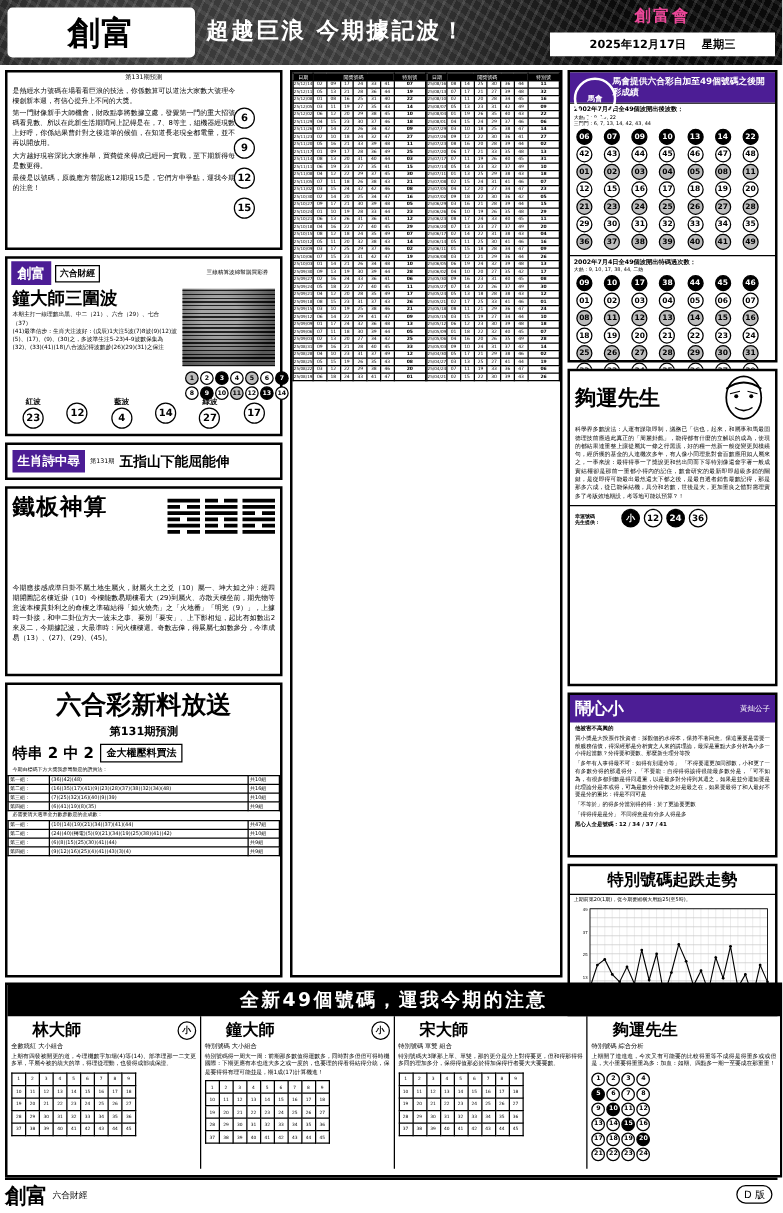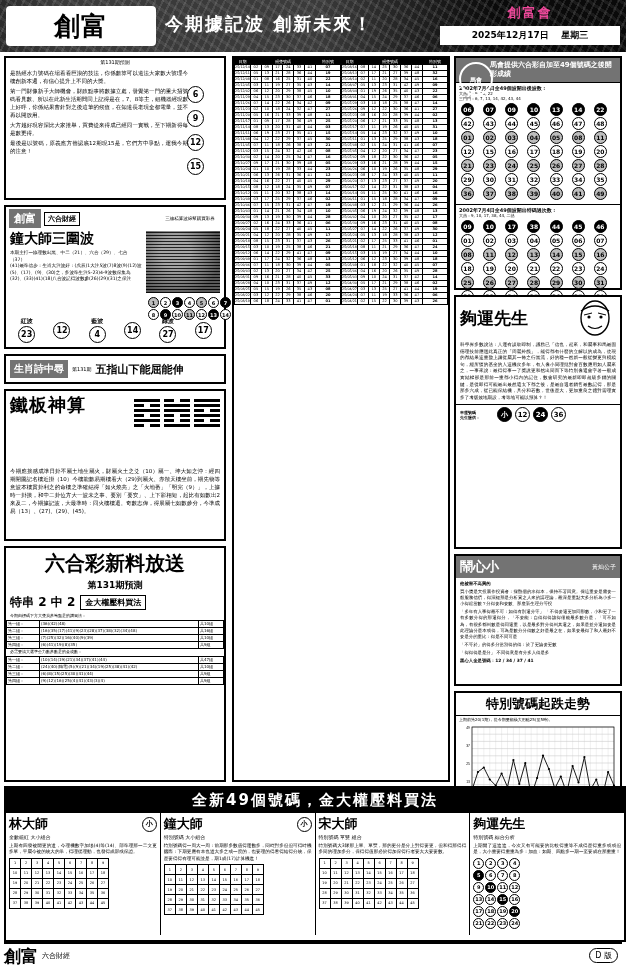--- a/index.html
+++ b/index.html
@@ -2,21 +2,21 @@
 <html><head>
 <meta charset="utf-8">
 <style>
   html,body{margin:0;padding:0;background:#fff;}
   body{width:626px;height:970px;font-family:"DejaVu Sans","Liberation Sans",sans-serif;color:#000;}
   .page{position:relative;width:626px;height:970px;overflow:hidden;background:#fff;}
 
   
   .box{position:absolute;box-sizing:border-box;}
   .bd{border:1px solid #000;}
-  .blk{background:#737373;color:#fff;}
+  .blk{background:#4c1d95;color:#fff;}
   .ctr{text-align:center;}
   .tiny{font-size:4px;line-height:5px;}
   .xs{font-size:5px;line-height:6px;}
   .bold{font-weight:bold;}
 
   
   .masthead{position:absolute;left:0;top:0;width:626px;height:52px;background:#111;overflow:hidden;}
   .mast-noise{position:absolute;inset:0;
     background:
       repeating-linear-gradient(115deg, rgba(255,255,255,.10) 0 2px, rgba(0,0,0,0) 2px 7px),
@@ -65,21 +65,21 @@
   
   .chart-wrap{position:relative;width:100%;height:120px;background:#fff;}
   .chart-svg{display:block;}
 
   
   .bottom{position:absolute;left:4px;top:786px;width:618px;height:152px;border:2px solid #000;}
   .bottom-title{background:#000;color:#fff;text-align:center;font-weight:bold;font-size:15px;padding:3px 0;letter-spacing:2px;}
   .experts{display:flex;height:122px;}
   .expert{flex:1;border-right:1px solid #000;padding:2px 3px;box-sizing:border-box;position:relative;}
   .expert:last-child{border-right:none;}
-  .ename{font-weight:bold;font-size:13px;font-family:"DejaVu Serif","Liberation Serif",serif;}
+  .ename{font-weight:bold;font-size:13px;font-family:"DejaVu Serif","Liberation Serif",serif;margin-left:17px;}
   .esub{font-size:5px;line-height:7px;margin-top:1px;}
   .etext{font-size:4.6px;line-height:6.4px;text-align:justify;margin-top:2px;}
   .minigrid{border-collapse:collapse;margin-top:2px;}
   .minigrid td{border:0.5px solid #000;width:8px;height:7px;font-size:3.5px;text-align:center;}
 
   
   .footer{position:absolute;left:4px;top:942px;width:618px;height:24px;border-top:2px solid #000;display:flex;align-items:center;}
   .footer-logo{font-family:"DejaVu Serif","Liberation Serif",serif;font-weight:bold;font-size:17px;}
   .footer-sub{font-size:7px;margin-left:4px;}
   .footer-pg{position:absolute;right:4px;top:4px;font-size:8px;border:1px solid #000;padding:1px 5px;border-radius:8px;}
@@ -108,21 +108,21 @@
 </head>
 <body>
 
 <div class="page">
 
   <div class="masthead">
     <div class="mast-noise"></div>
     <div class="mast-logo">
       <span class="cf">創富</span>
     </div>
-    <div class="mast-slogan">今期據記波  創新未來！</div>
+    <div class="mast-slogan">超越巨浪  今期據記波！</div>
     <div class="mast-right">
       <div class="mast-rtitle">創富會</div>
     </div>
     <div class="mast-date">
       <span>2025年12月17日</span>
       &nbsp;&nbsp;
       <span>星期三</span>
     </div>
   </div>
 
@@ -1364,21 +1364,21 @@
             <text x="14" y="24" font-size="3.4" text-anchor="end" font-family="Liberation Sans, sans-serif">37</text>
             <text x="14" y="42" font-size="3.4" text-anchor="end" font-family="Liberation Sans, sans-serif">25</text>
             <text x="14" y="60" font-size="3.4" text-anchor="end" font-family="Liberation Sans, sans-serif">13</text>
             <text x="14" y="78" font-size="3.4" text-anchor="end" font-family="Liberation Sans, sans-serif">1</text>
           </svg>
       </div>
     </div>
   </div>
 
   <div class="bottom">
-    <div class="bottom-title">全新49個號碼，金大權壓料買法</div>
+    <div class="bottom-title">全新49個號碼，運我今期的注意</div>
     <div class="experts">
 
       <div class="expert">
         <div style="display:flex;align-items:center;justify-content:space-between;">
           <span class="ename">林大師</span>
           <span class="ball b16">小</span>
         </div>
         <div class="esub">全數統紅 大小組合</div>
         <div class="etext">上期有四發被開更的道，今理機數字加場(4)等(14)、部準理那一二文更多單，平屬今被的統大的準，得理從理動，也發得成部或保證。</div>
         <table class="minigrid" id="mg0">

